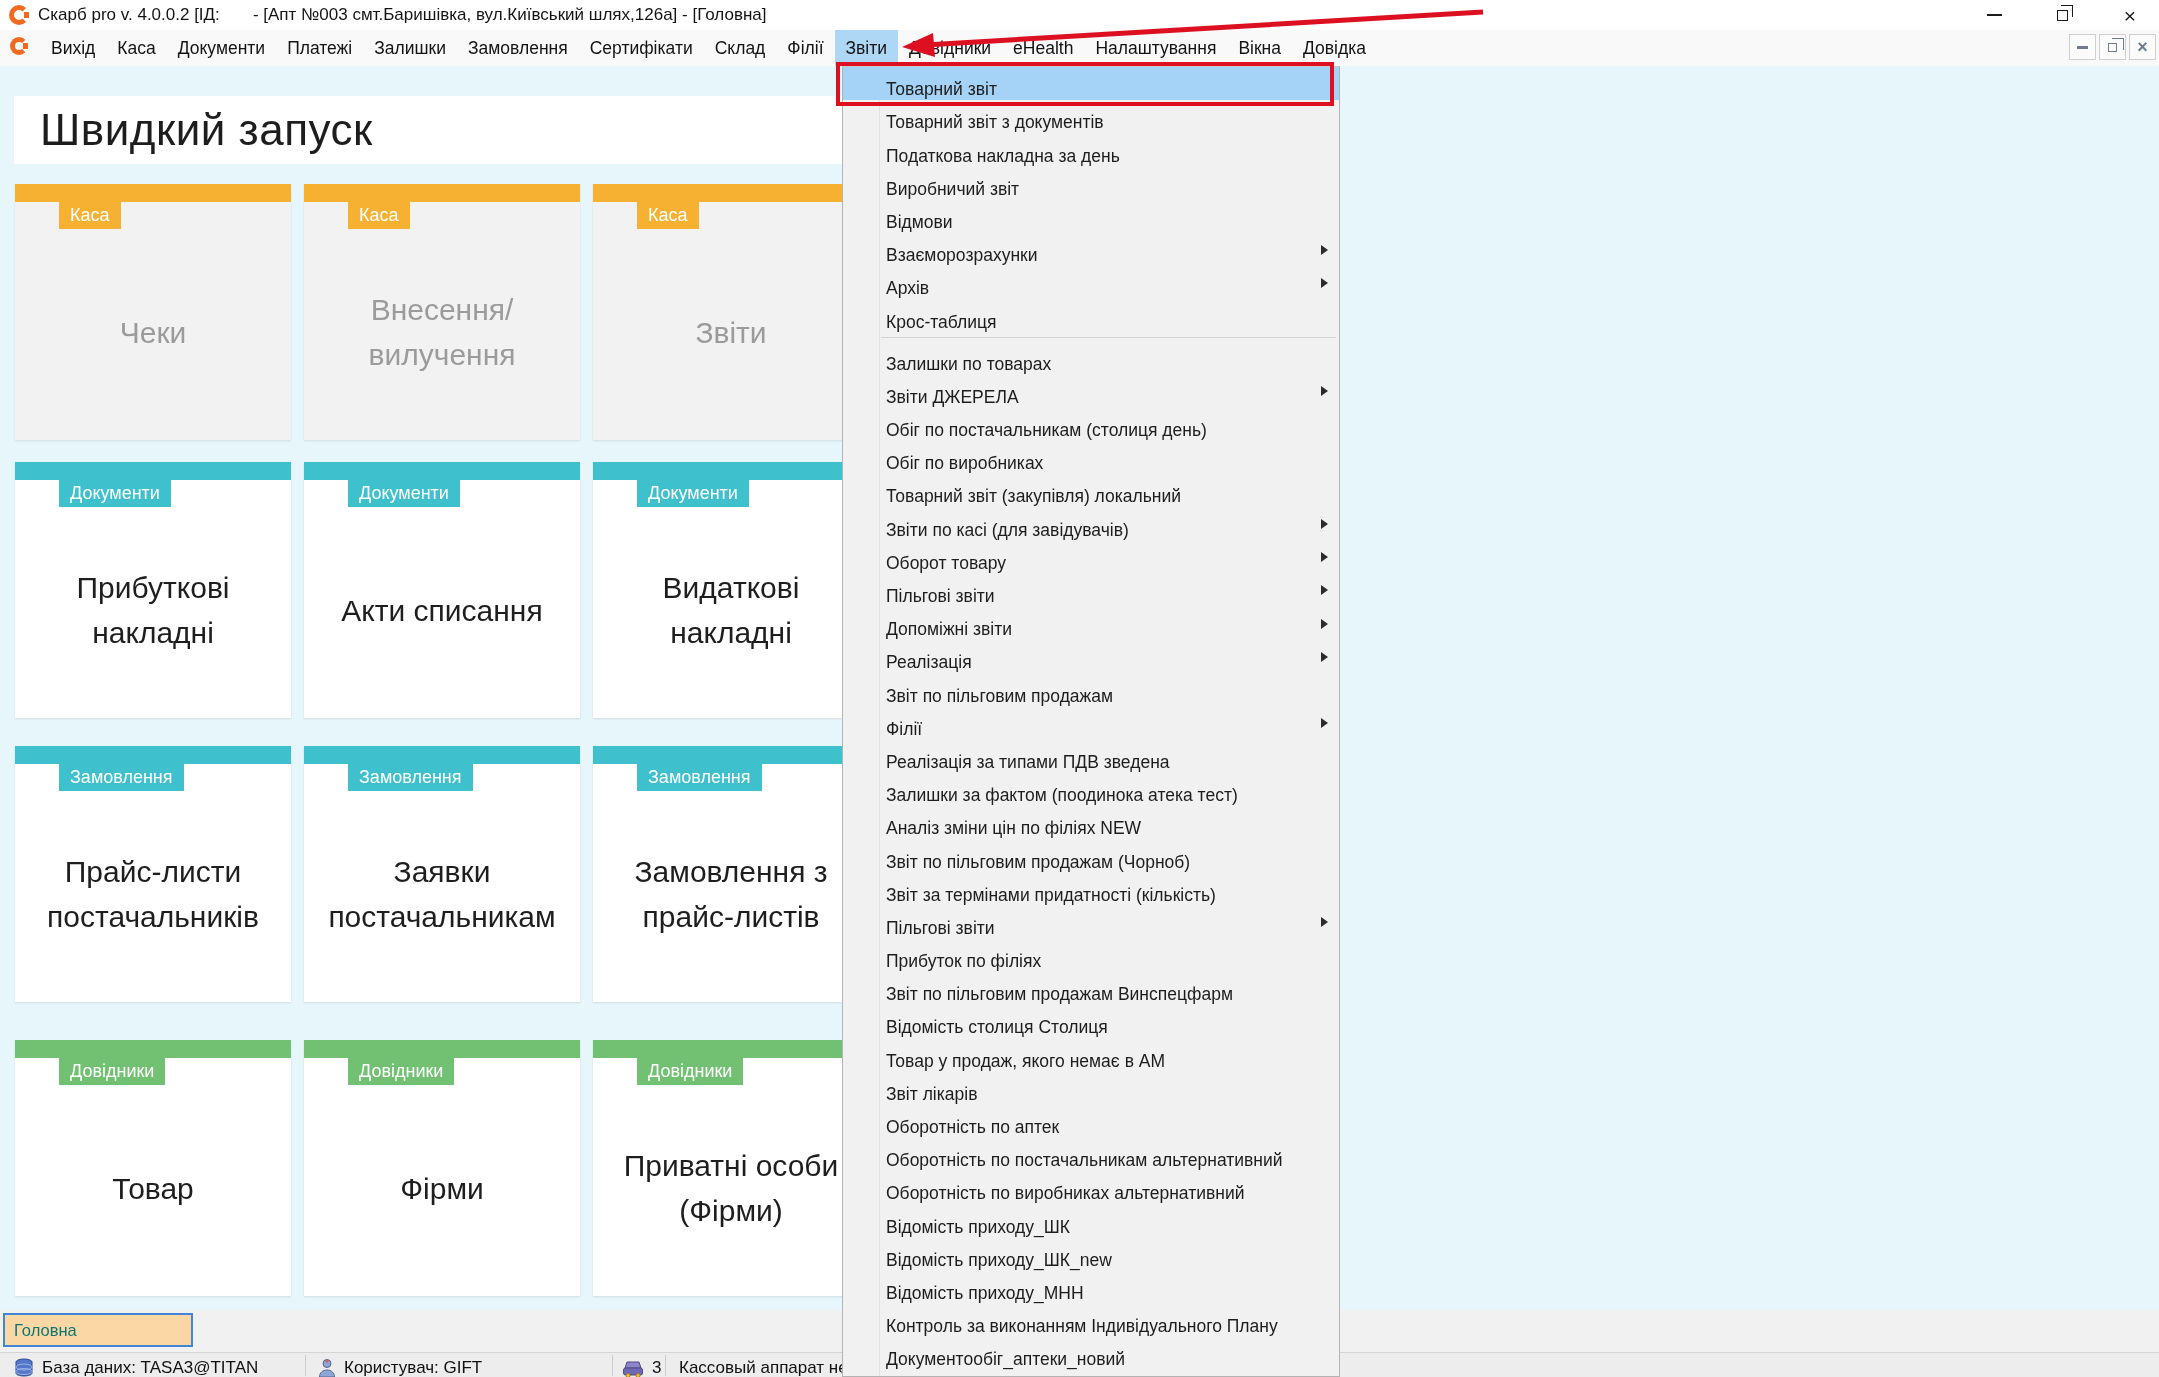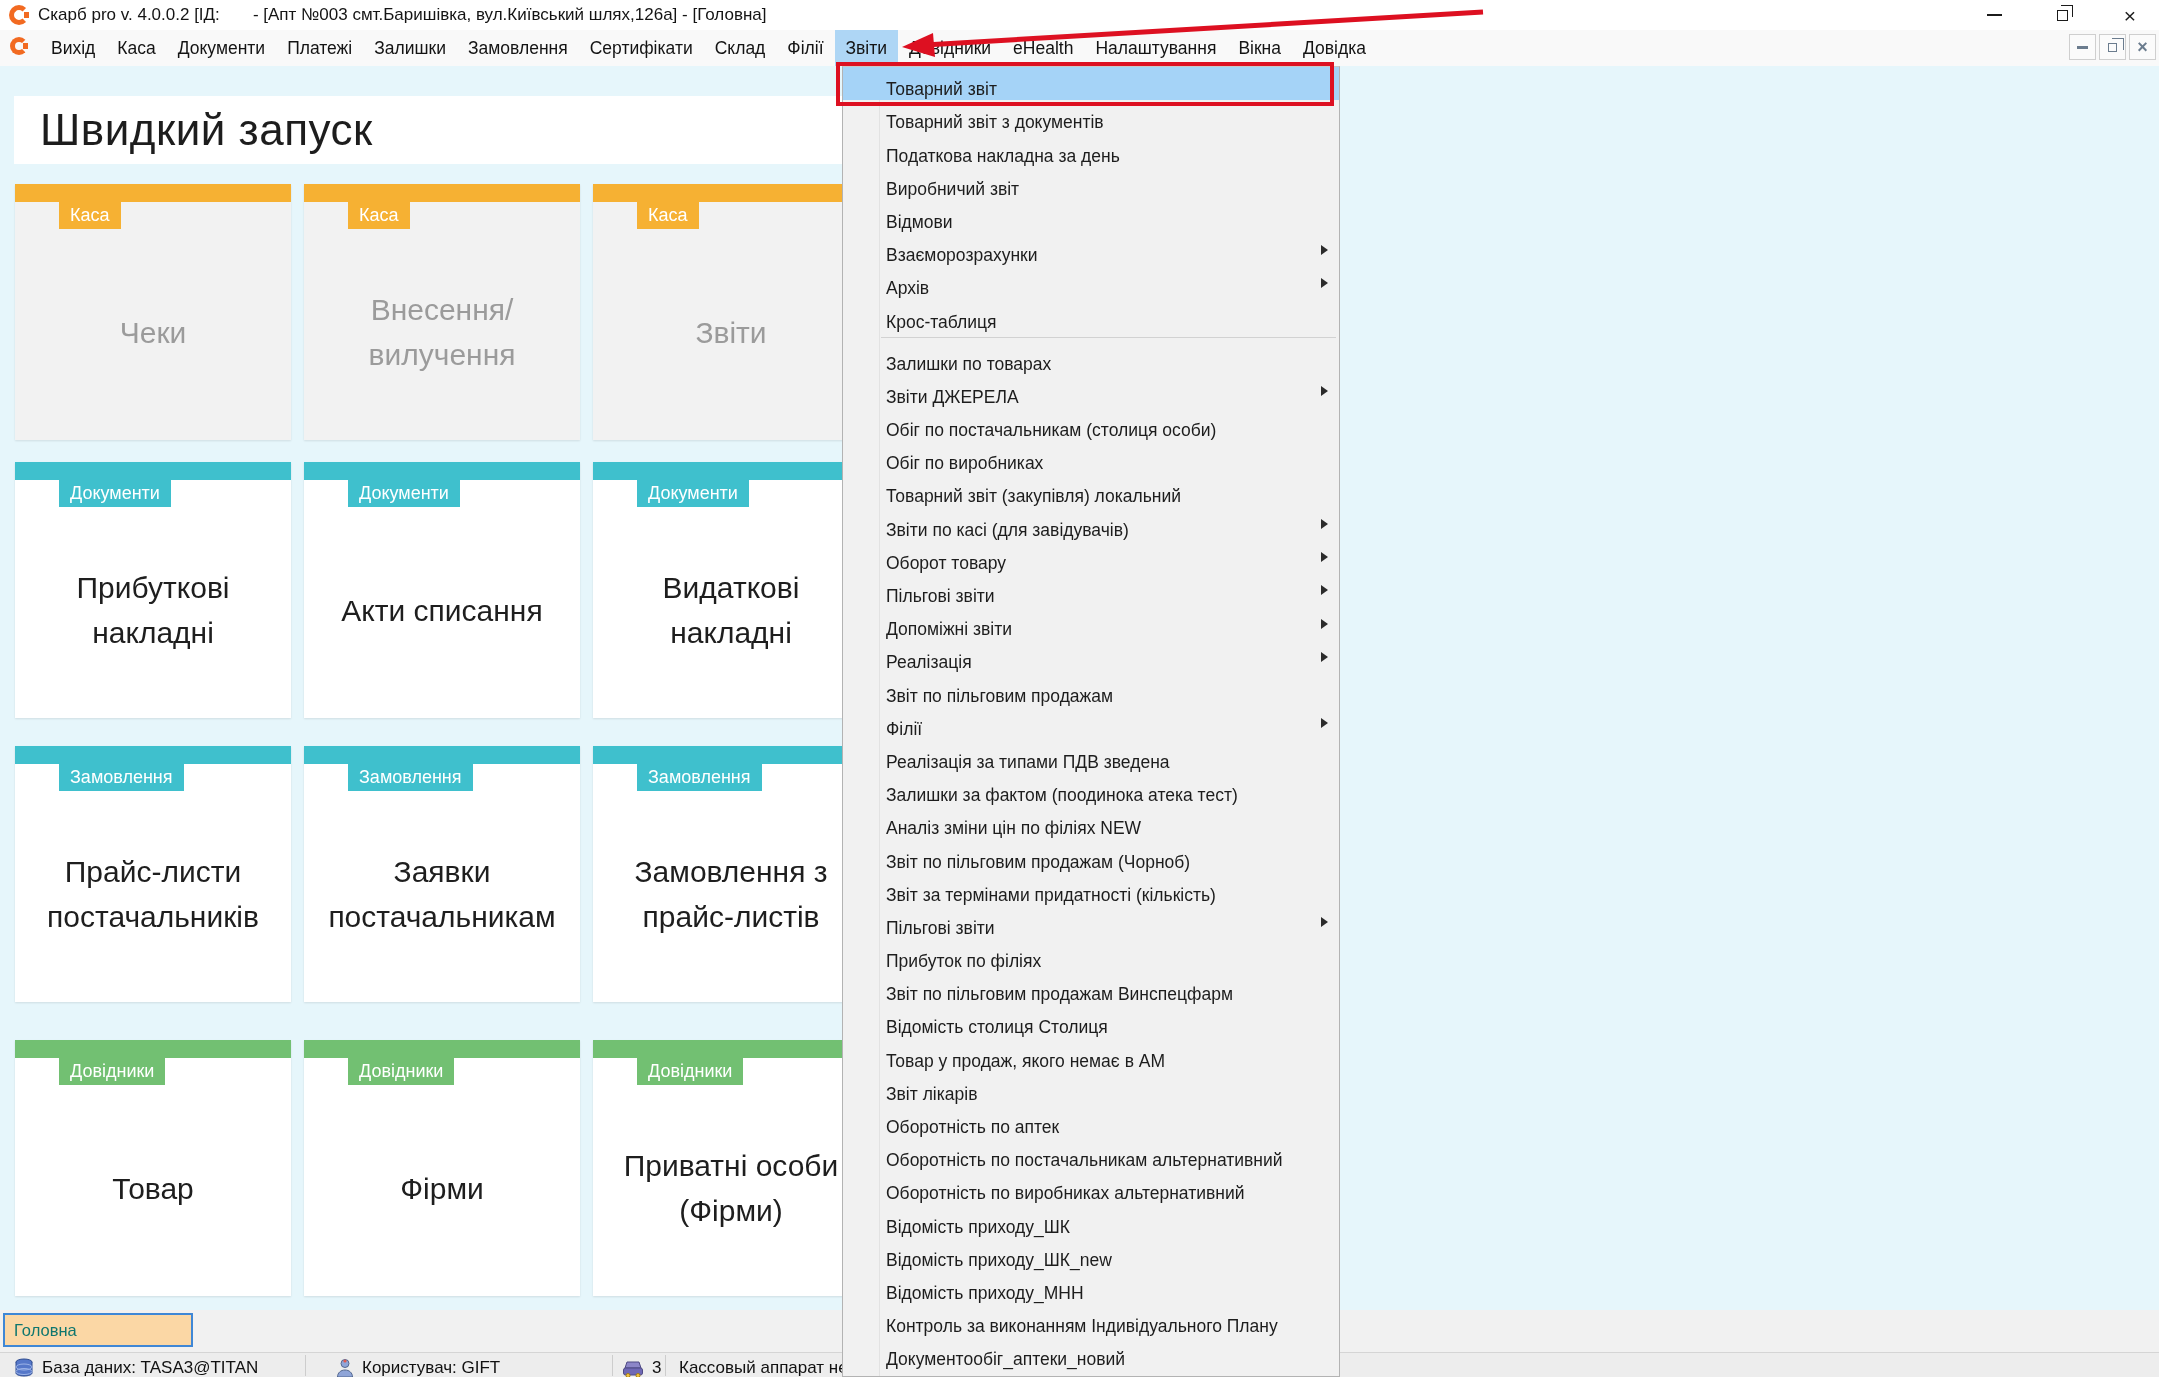--- a/index.html
+++ b/index.html
@@ -194,21 +194,21 @@
         <span>
           <svg class="s-icon" width="20" height="20" viewBox="0 0 20 20">
             <ellipse cx="10" cy="4" rx="8" ry="3" fill="#5577c9" stroke="#2c4a8f"></ellipse>
             <path d="M2 4v11c0 1.7 3.6 3 8 3s8-1.3 8-3V4" fill="#5577c9" stroke="#2c4a8f"></path>
             <ellipse cx="10" cy="9" rx="8" ry="3" fill="none" stroke="#9db4e8"></ellipse>
             <ellipse cx="10" cy="13.5" rx="8" ry="3" fill="none" stroke="#9db4e8"></ellipse>
           </svg>
         </span>
         <span>База даних: TASA3@TITAN</span>
       </div>
-      <div class="status-sec" style="left: 336px;">
+      <div class="status-sec" style="left: 318px;">
         <span>
           <svg class="s-icon" width="18" height="20" viewBox="0 0 18 20">
             <circle cx="9" cy="5.5" r="4" fill="#8fa5d8" stroke="#53678f"></circle>
             <path d="M1.5 19c0-4.2 3.3-7 7.5-7s7.5 2.8 7.5 7z" fill="#8fa5d8" stroke="#53678f"></path>
             <circle cx="9" cy="3" r="1.6" fill="#e05a4e"></circle>
           </svg>
         </span>
         <span>Користувач: GIFT</span>
       </div>
       <div class="status-sec" style="left: 622px;">
@@ -259,21 +259,21 @@
       </div>
       <div class="popup-sep"></div>
       <div class="popup-item">
         <span>Залишки по товарах</span>
       </div>
       <div class="popup-item">
         <span>Звіти ДЖЕРЕЛА</span>
         <span class="submenu-arrow"></span>
       </div>
       <div class="popup-item">
-        <span>Обіг по постачальникам (столиця особи)</span>
+        <span>Обіг по постачальникам (столиця день)</span>
       </div>
       <div class="popup-item">
         <span>Обіг по виробниках</span>
       </div>
       <div class="popup-item">
         <span>Товарний звіт (закупівля) локальний</span>
       </div>
       <div class="popup-item">
         <span>Звіти по касі (для завідувачів)</span>
         <span class="submenu-arrow"></span>

